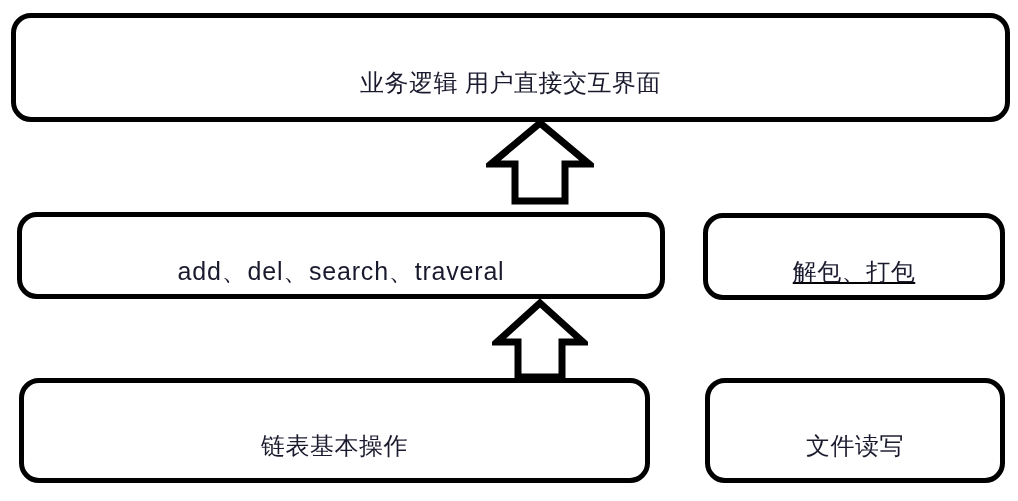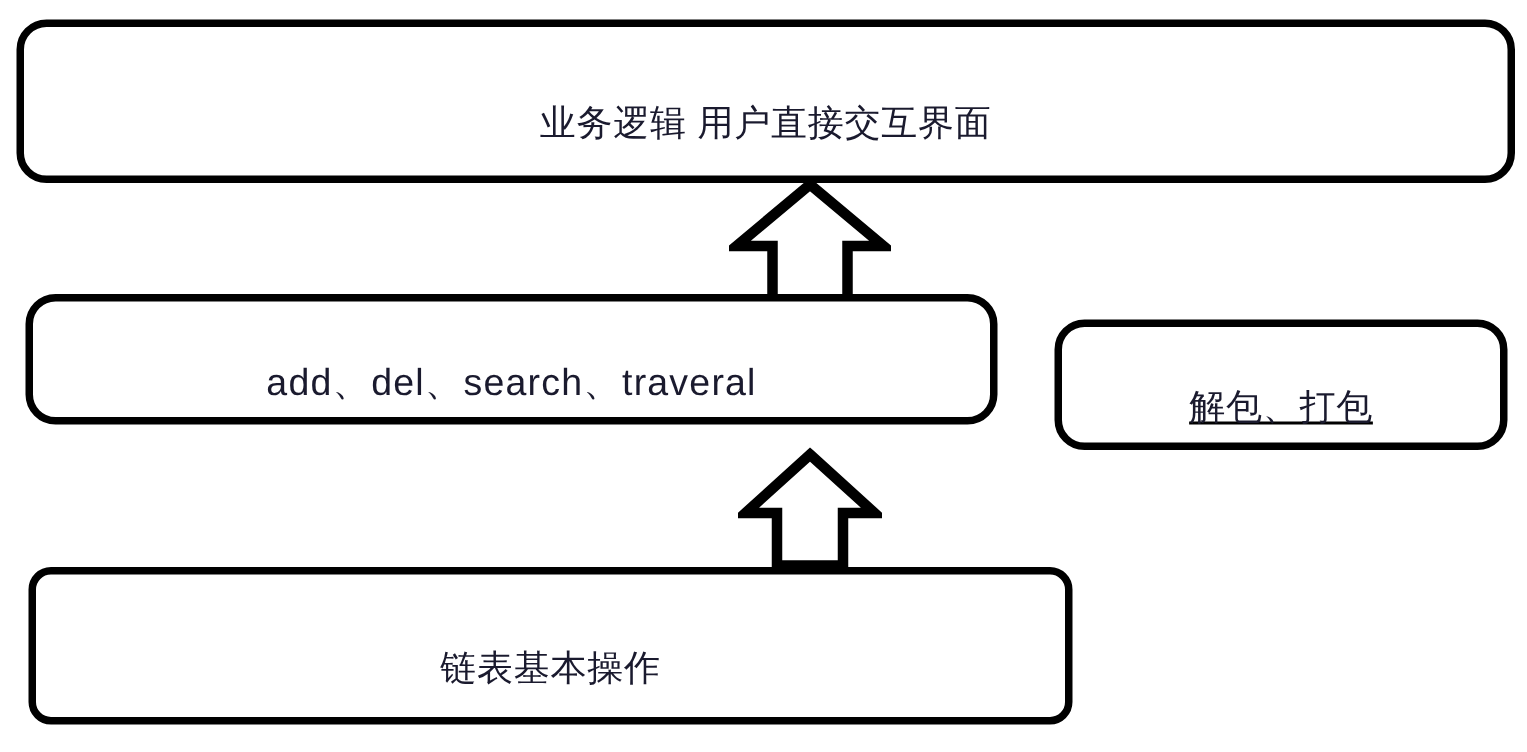--- a/index.html
+++ b/index.html
@@ -36,23 +36,23 @@
     white-space: nowrap;
     margin-top: 31px;
   }
   .node-label.latin {
     font-size: 25px;
     letter-spacing: 0.8px;
   }
 
   
   #box-ui        { left: 11px;  top: 13px;  width: 999px; height: 109px; }
-  #box-ops       { left: 17px;  top: 196px; width: 648px; height: 87px;  }
+  #box-ops       { left: 17px;  top: 212px; width: 648px; height: 87px;  }
   #box-pack      { left: 703px; top: 213px; width: 302px; height: 87px; text-decoration: underline;  }
-  #box-list      { left: 19px;  top: 378px; width: 696px; height: 105px; border-radius: 15px; }
+  #box-list      { left: 19px;  top: 378px; width: 631px; height: 105px; }
   #box-file      { left: 705px; top: 378px; width: 300px; height: 105px; }
 
   .arrow {
     position: absolute;
     overflow: visible;
   }
   #arrow-ops-to-ui   { left: 486px; top: 118px; width: 108px; height: 88px; }
   #arrow-list-to-ops { left: 492px; top: 298px; width: 96px;  height: 84px; }
   .arrow svg { display: block; width: 100%; height: 100%; }
 </style>
@@ -82,14 +82,17 @@
   <div class="arrow" id="arrow-list-to-ops">
     <svg viewBox="0 0 96 84" preserveAspectRatio="none" aria-hidden="true">
       <polygon points="48,5 91,44 70,44 70,79 26,79 26,44 5,44" fill="#ffffff" stroke="#000000" stroke-width="7" stroke-linejoin="miter"></polygon>
     </svg>
   </div>
 
   <div class="node" id="box-list">
     <span class="node-label">链表基本操作</span>
   </div>
 
+  <div class="node" id="box-file">
+    <span class="node-label">文件读写</span>
+  </div>
 
 </div>
 
 </body></html>

